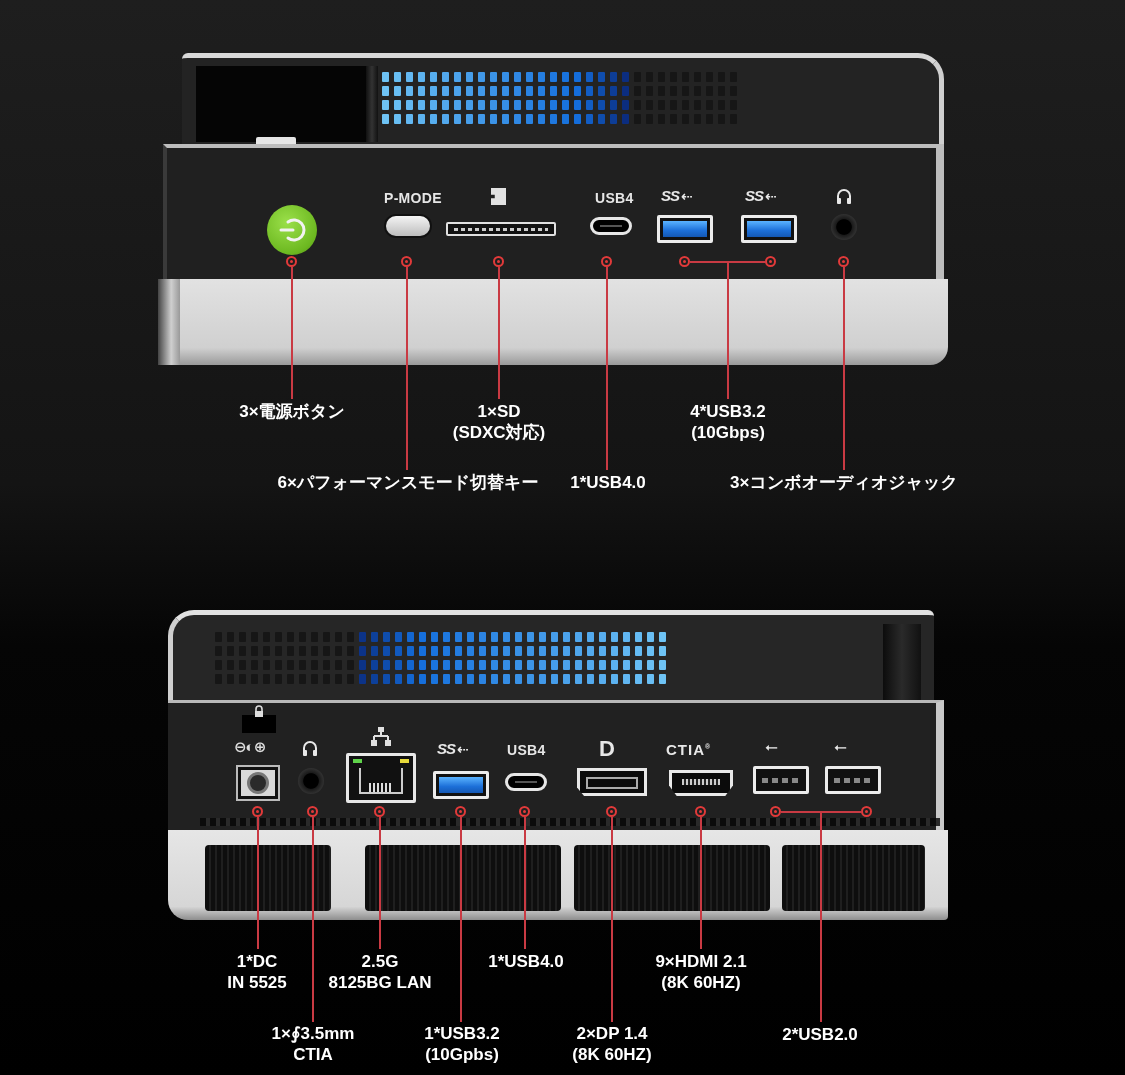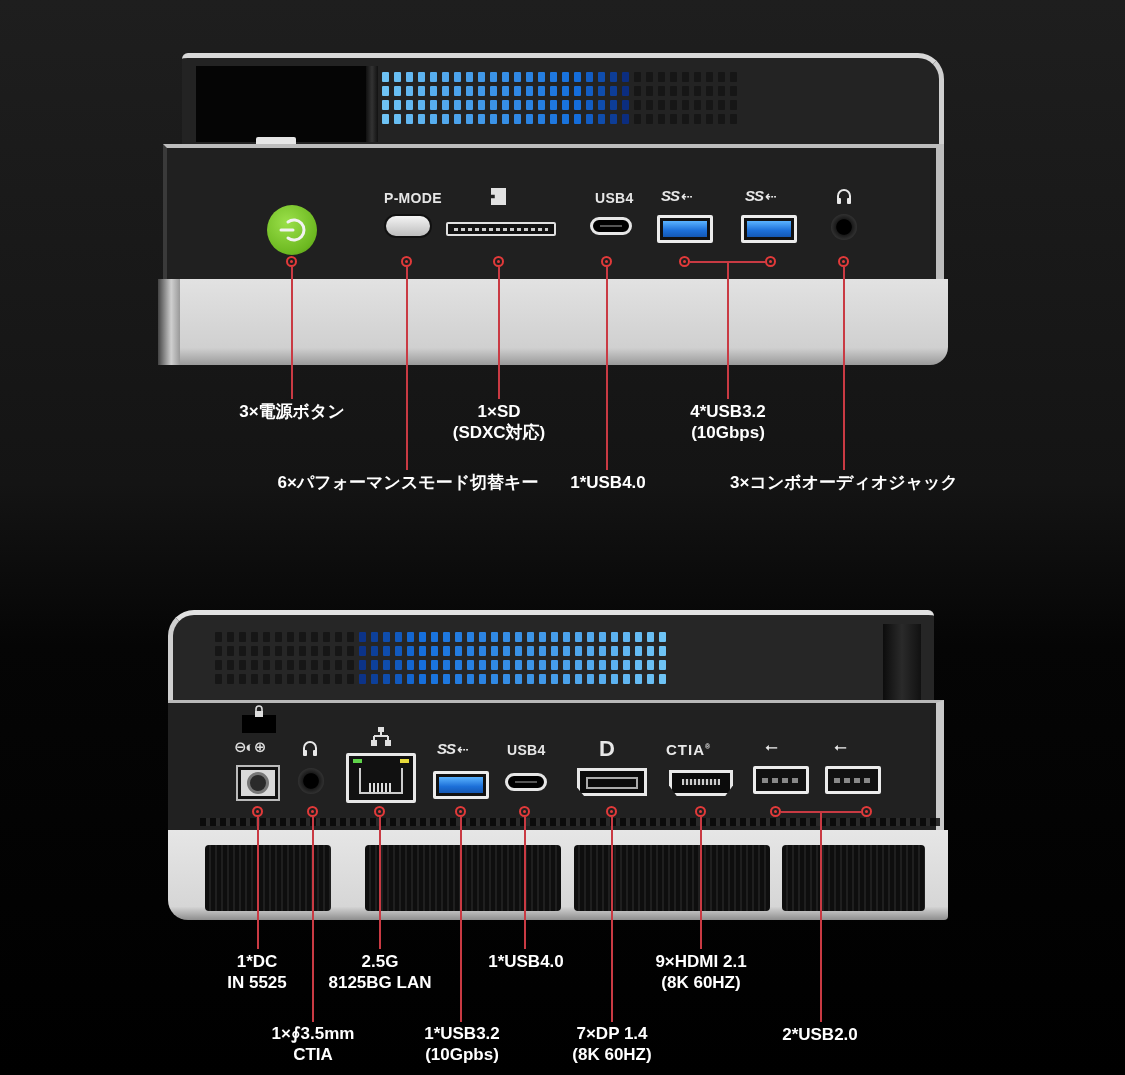--- a/index.html
+++ b/index.html
@@ -659,20 +659,20 @@
 <div class="abs callout" style="left:318px;top:951px;width:124px;">
   <div>2.5G</div>
   <div>8125BG LAN</div>
 </div>
 <div class="abs callout" style="left:412px;top:1023px;width:100px;">
   <div>1*USB3.2</div>
   <div>(10Gpbs)</div>
 </div>
 <div class="abs callout" style="left:478px;top:951px;width:96px;">1*USB4.0</div>
 <div class="abs callout" style="left:560px;top:1023px;width:104px;">
-  <div>7×DP 1.4</div>
+  <div>2×DP 1.4</div>
   <div>(8K 60HZ)</div>
 </div>
 <div class="abs callout" style="left:644px;top:951px;width:114px;">
   <div>9×HDMI 2.1</div>
   <div>(8K 60HZ)</div>
 </div>
 <div class="abs callout" style="left:772px;top:1024px;width:96px;">2*USB2.0</div>
 
 </body></html>

